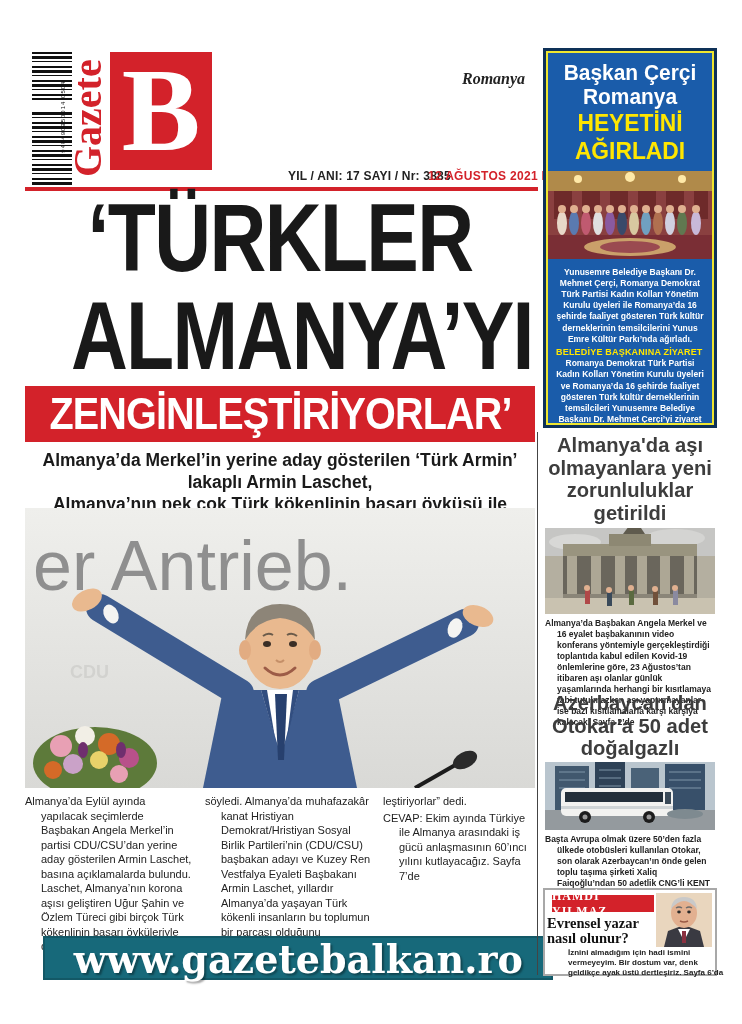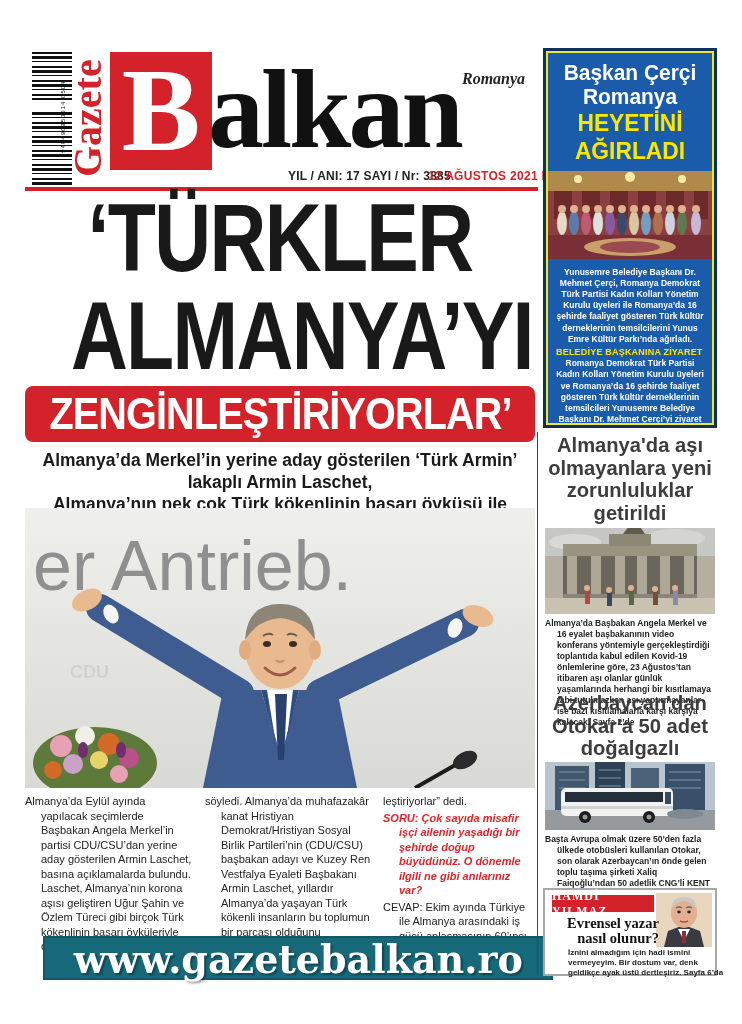--- a/index.html
+++ b/index.html
@@ -32,21 +32,21 @@
   .issue-info{left:288px;top:169px;font-size:12px;color:#222;font-weight:bold;letter-spacing:.2px;}
   .date{left:428px;top:169px;font-size:12px;color:#d3222a;font-weight:bold;letter-spacing:.3px;}
   .red-rule{left:25px;top:187px;width:513px;height:4px;background:#d3222a;}
 
   
   .hl{left:25px;width:510px;text-align:center;color:#191919;font-weight:800;
       transform:scaleX(.82);transform-origin:50% 50%;letter-spacing:-2px;white-space:nowrap;}
   .hl1{top:190px;font-size:96px;line-height:96px;}
   .hl2{top:288px;font-size:96px;line-height:96px;}
   .banner{left:25px;top:386px;width:510px;height:56px;background:#d3222a;
-      display:flex;align-items:center;justify-content:center;border-radius:8px;}
+      display:flex;align-items:center;justify-content:center;}
   .banner span{color:#fff;font-weight:800;font-size:45px;letter-spacing:-1px;
       transform:scaleX(.88);white-space:nowrap;}
   .subhead{left:25px;top:450px;width:510px;text-align:center;font-weight:bold;
       font-size:18px;line-height:1.22;color:#1a1a1a;transform:scaleX(.97);}
 
   
   .lead-photo{left:25px;top:508px;width:510px;height:280px;}
 
   
   .col{top:794px;width:168px;font-size:11px;line-height:1.32;color:#222;}
@@ -84,41 +84,40 @@
   .sb-body{left:545px;width:170px;font-size:8.5px;line-height:1.3;color:#222;font-weight:bold;}
   .sb-body p{margin:0;padding-left:12px;text-indent:-12px;}
   .sb-photo{left:545px;}
 
   .colbox{left:543px;top:888px;width:174px;height:88px;border:2px solid #a8a8a8;
       background:#fff;box-sizing:border-box;}
   .colbox-banner{position:absolute;left:7px;top:5px;width:102px;height:17px;background:#d3222a;
       display:flex;align-items:center;justify-content:center;}
   .colbox-banner span{color:#fff;font-family:"Liberation Serif",serif;font-weight:bold;
       font-size:12px;letter-spacing:1px;}
-  .colbox-title{position:absolute;left:2px;top:26px;width:112px;text-align:right;
+  .colbox-title{position:absolute;left:2px;top:26px;width:112px;text-align:left;
       font-family:"Liberation Serif",serif;font-weight:bold;font-size:14.5px;line-height:1.05;color:#111;}
   .colbox-body{position:absolute;left:23px;top:58px;width:158px;font-size:8px;line-height:1.25;
       color:#222;font-weight:bold;}
   .colbox-photo{position:absolute;right:3px;top:3px;}
 </style>
 </head>
 <body>
 
 <div class="page">
 
   <div class="abs barcode"></div>
   <div class="abs barcode-gap"></div>
   <div class="abs barcode-num">5948490950014 0504</div>
 
   <div class="abs gazete-vert">Gazete</div>
 
   <div class="abs b-square">
     <span>B</span>
   </div>
-  <div class="abs balkan-rest">alkan</div>
   <div class="abs romanya">Romanya</div>
 
   <div class="abs issue-info">YIL / ANI: 17 SAYI / Nr: 3885</div>
   <div class="abs date">12 AĞUSTOS 2021 PERŞEMBE</div>
   <div class="abs red-rule"></div>
 
   <div class="abs hl hl1">‘TÜRKLER</div>
   <div class="abs hl hl2">ALMANYA’YI</div>
   <div class="abs banner">
     <span>ZENGİNLEŞTİRİYORLAR’</span>
@@ -186,21 +185,20 @@
   </div>
 
   <div class="abs col c1">
     <p>Almanya’da Eylül ayında yapılacak seçimlerde Başbakan Angela Merkel’in partisi CDU/CSU’dan yerine aday gösterilen Armin Laschet, basına açıklamalarda bulundu. Laschet, Almanya’nın korona aşısı geliştiren Uğur Şahin ve Özlem Türeci gibi birçok Türk kökenlinin başarı öyküleriyle dolu olduğunu</p>
   </div>
   <div class="abs col c2">
     <p>söyledi. Almanya’da muhafazakâr kanat Hristiyan Demokrat/Hristiyan Sosyal Birlik Partileri’nin (CDU/CSU) başbakan adayı ve Kuzey Ren Vestfalya Eyaleti Başbakanı Armin Laschet, yıllardır Almanya’da yaşayan Türk kökenli insanların bu toplumun bir parçası olduğunu vurgularken, “Türkler ülkemizi zengin-</p>
   </div>
   <div class="abs col c3">
     <p>leştiriyorlar” dedi.</p>
-    <p class="q-red">SORU: Çok sayıda misafir işçi ailenin yaşadığı bir şehirde doğup büyüdünüz. O dönemle ilgili ne gibi anılarınız var?</p>
     <p>CEVAP: Ekim ayında Türkiye ile Almanya arasındaki iş gücü anlaşmasının 60’ıncı yılını kutlayacağız. Sayfa 7’de</p>
   </div>
 
   <div class="abs urlbar">
     <span>www.gazetebalkan.ro</span>
   </div>
 
   <div class="abs v-divider"></div>
 
   <div class="abs bluebox">

